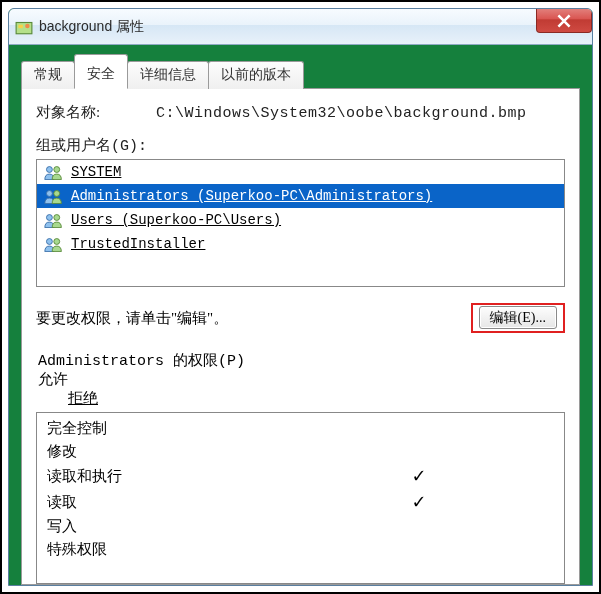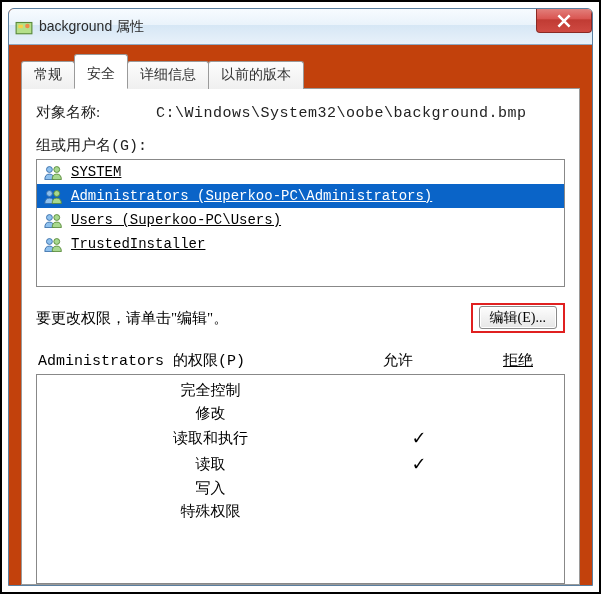--- a/index.html
+++ b/index.html
@@ -8,21 +8,21 @@
     width: 601px; height: 594px;
     font-family: "Microsoft YaHei", "Segoe UI", Tahoma, sans-serif;
     font-size: 13px;
     background: #fff;
     overflow: hidden;
   }
   .outer-border { width: 601px; height: 594px; border: 2px solid #000; background:#fff; }
   .win {
     margin: 6px; border: 1px solid #5a7fa0;
     border-radius: 6px 6px 0 0;
-    overflow: hidden; background: #c2410c;
+    overflow: hidden; background: #15803d;
     height: 578px;
     display: flex; flex-direction: column;
   }
   .titlebar {
     height: 36px;
     background: linear-gradient(to bottom, #f7fbff 0%, #eaf3fb 45%, #d6e7f5 46%, #e8f1fa 100%);
     border-bottom: 1px solid #8ea9c3;
     display: flex; align-items: center;
     padding: 0 0 0 6px;
     position: relative;
@@ -105,33 +105,33 @@
     background: linear-gradient(to bottom, #fdfdfd, #e6e6e6);
     border: 1px solid #8a8a8a;
     border-radius: 3px;
     font-size: 14px; font-family: SimSun, serif;
     text-align: center;
     box-shadow: inset 0 0 0 1px #fff;
   }
 
   .perm-header {
     display: flex; font-size: 15px; font-family: SimSun, "Courier New", serif;
-    padding: 0 2px; margin-bottom: 4px;
+    padding: 0 2px; margin-bottom: 4px; flex-direction: column;
   }
   .perm-header .c1 { flex: 1; }
   .perm-header .c2 { width: 90px; text-align: left; }
   .perm-header .c3 { width: 90px; text-align: center; text-decoration: underline; }
 
   .perm-box {
     border: 1px solid #888; flex: 1; background: #fff;
     padding: 4px 0;
     overflow: hidden;
   }
   .perm-row { display: flex; align-items: center; padding: 2px 10px; font-size: 15px; font-family: SimSun, serif; }
-  .perm-row .p1 { flex: 1; text-align: center; }
+  .perm-row .p1 { flex: 1; }
   .perm-row .p2 { width: 90px; text-align: center; font-size: 18px; }
   .perm-row .p3 { width: 90px; text-align: center; font-size: 18px; }
 </style>
 </head>
 <body>
 
 <div class="outer-border">
 <div class="win">
 
   <div class="titlebar">

